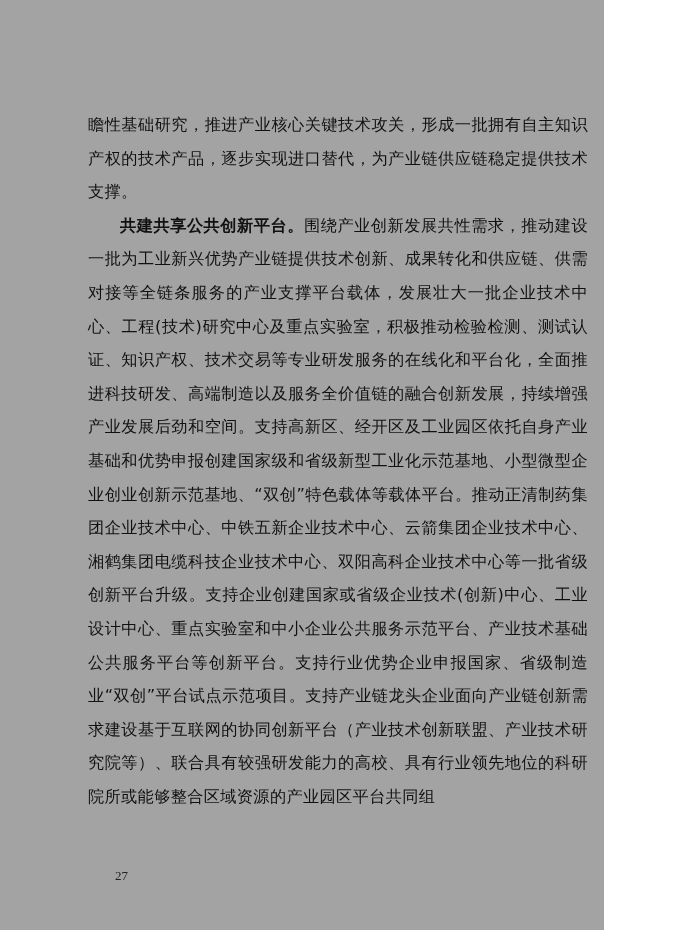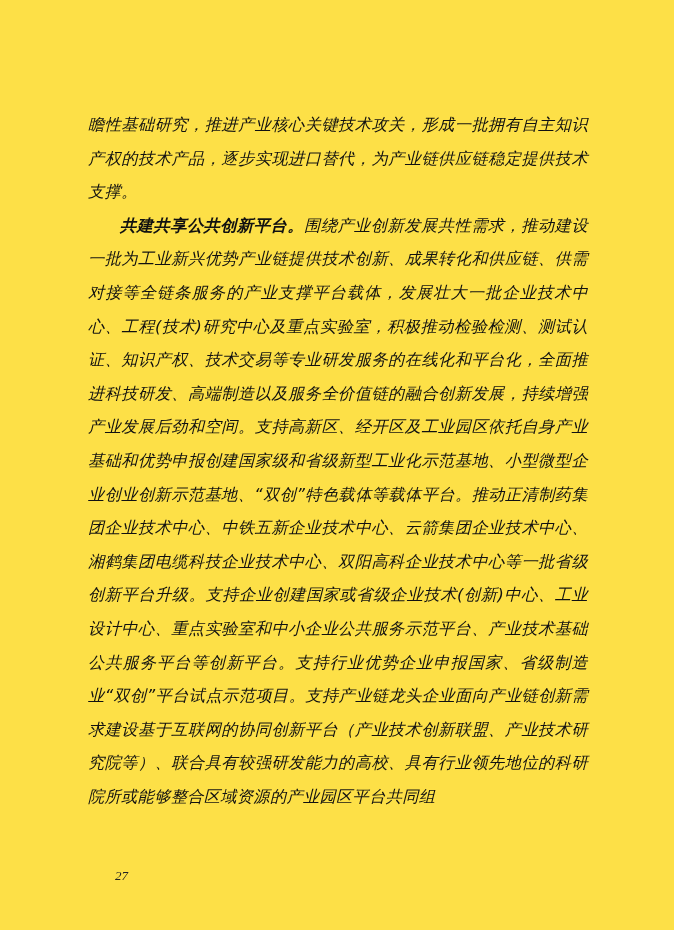--- a/index.html
+++ b/index.html
@@ -8,25 +8,24 @@
   }
   body {
     width: 674px;
     height: 930px;
     background: #ffffff;
     font-family: "DejaVu Sans", sans-serif;
     overflow: hidden;
   }
   .page {
     position: relative;
-    width: 674px;
+    width: 604px;
     height: 930px;
-    background: #fde047;
+    background: #a3a3a3;
     box-sizing: border-box;
-    font-style: italic;
   }
   .text-block {
     position: absolute;
     left: 88px;
     top: 108px;
     width: 500px;
   }
   p.para {
     margin: 0;
     font-size: 16.2px;

